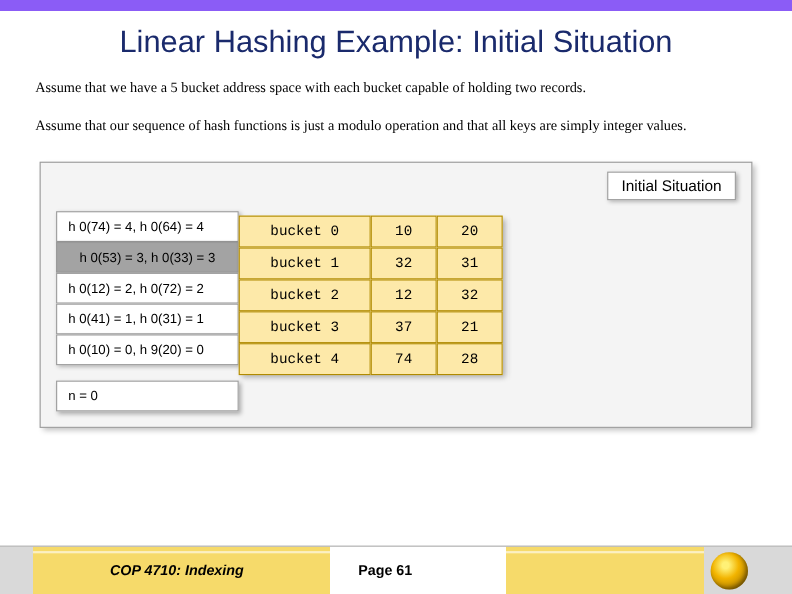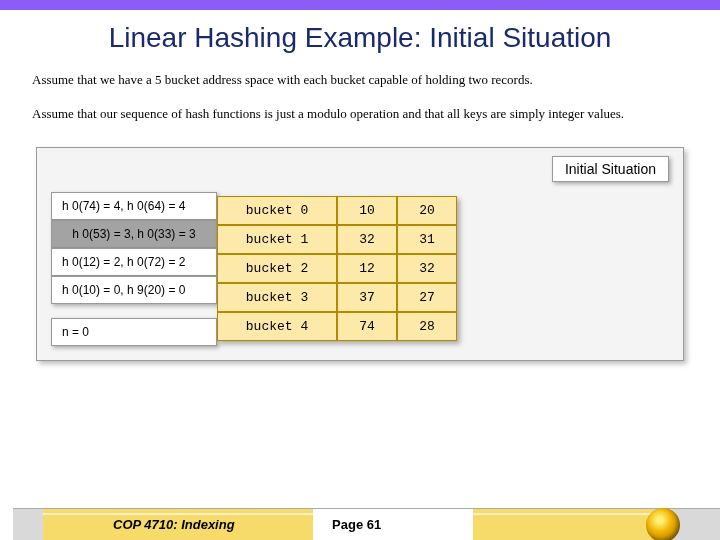--- a/index.html
+++ b/index.html
@@ -74,22 +74,22 @@
     border: 1px solid #b08a00;
     font-family: Liberation Mono, monospace;
     font-size: 13px;
     text-align: center;
     padding: 6px 0;
   }
   .bucket-table td.label-cell { width: 120px; }
   .bucket-table td.num-cell { width: 60px; }
   .footer-strip {
     position: absolute;
-    left: 13px; right: 0; bottom: 0;
-    height: 32px;
+    left: 0; right: 0; bottom: 0;
+    height: 44px;
     background: linear-gradient(
       to right,
       #d9d9d9 0, #d9d9d9 30px,
       #f6da6a 30px, #f6da6a 300px,
       #fff 300px, #fff 460px,
       #f6da6a 460px, #f6da6a 640px,
       #d9d9d9 640px, #d9d9d9 720px
     );
     border-top: 1px solid #aaa;
     display: flex;
@@ -148,20 +148,21 @@
   <div class="body-text">Assume that we have a 5 bucket address space with each bucket capable of holding two records.</div>
   <div class="body-text">Assume that our sequence of hash functions is just a modulo operation and that all keys are simply integer values.</div>
 
   <div class="diagram-wrap">
     <div class="diagram-caption-box">Initial Situation</div>
     <div class="diagram-body">
       <div class="hash-col">
         <div class="hash-row">h 0(74) = 4, h 0(64) = 4</div>
         <div class="hash-row green">h 0(53) = 3, h 0(33) = 3</div>
         <div class="hash-row">h 0(12) = 2, h 0(72) = 2</div>
+        <div class="hash-row">h 0(41) = 1, h 0(31) = 1</div>
         <div class="hash-row">h 0(10) = 0, h 9(20) = 0</div>
         <div class="hash-spacer"></div>
         <div class="hash-row">n = 0</div>
       </div>
       <table class="bucket-table">
         <tbody>
             <tr>
           <td class="label-cell">bucket 0</td>
           <td class="num-cell">10</td>
           <td class="num-cell">20</td>
@@ -172,21 +173,21 @@
           <td class="num-cell">31</td>
         </tr>
         <tr>
           <td class="label-cell">bucket 2</td>
           <td class="num-cell">12</td>
           <td class="num-cell">32</td>
         </tr>
         <tr>
           <td class="label-cell">bucket 3</td>
           <td class="num-cell">37</td>
-          <td class="num-cell">27</td>
+          <td class="num-cell">21</td>
         </tr>
         <tr>
           <td class="label-cell">bucket 4</td>
           <td class="num-cell">74</td>
           <td class="num-cell">28</td>
         </tr>
       </tbody>
         </table>
     </div>
   </div>

